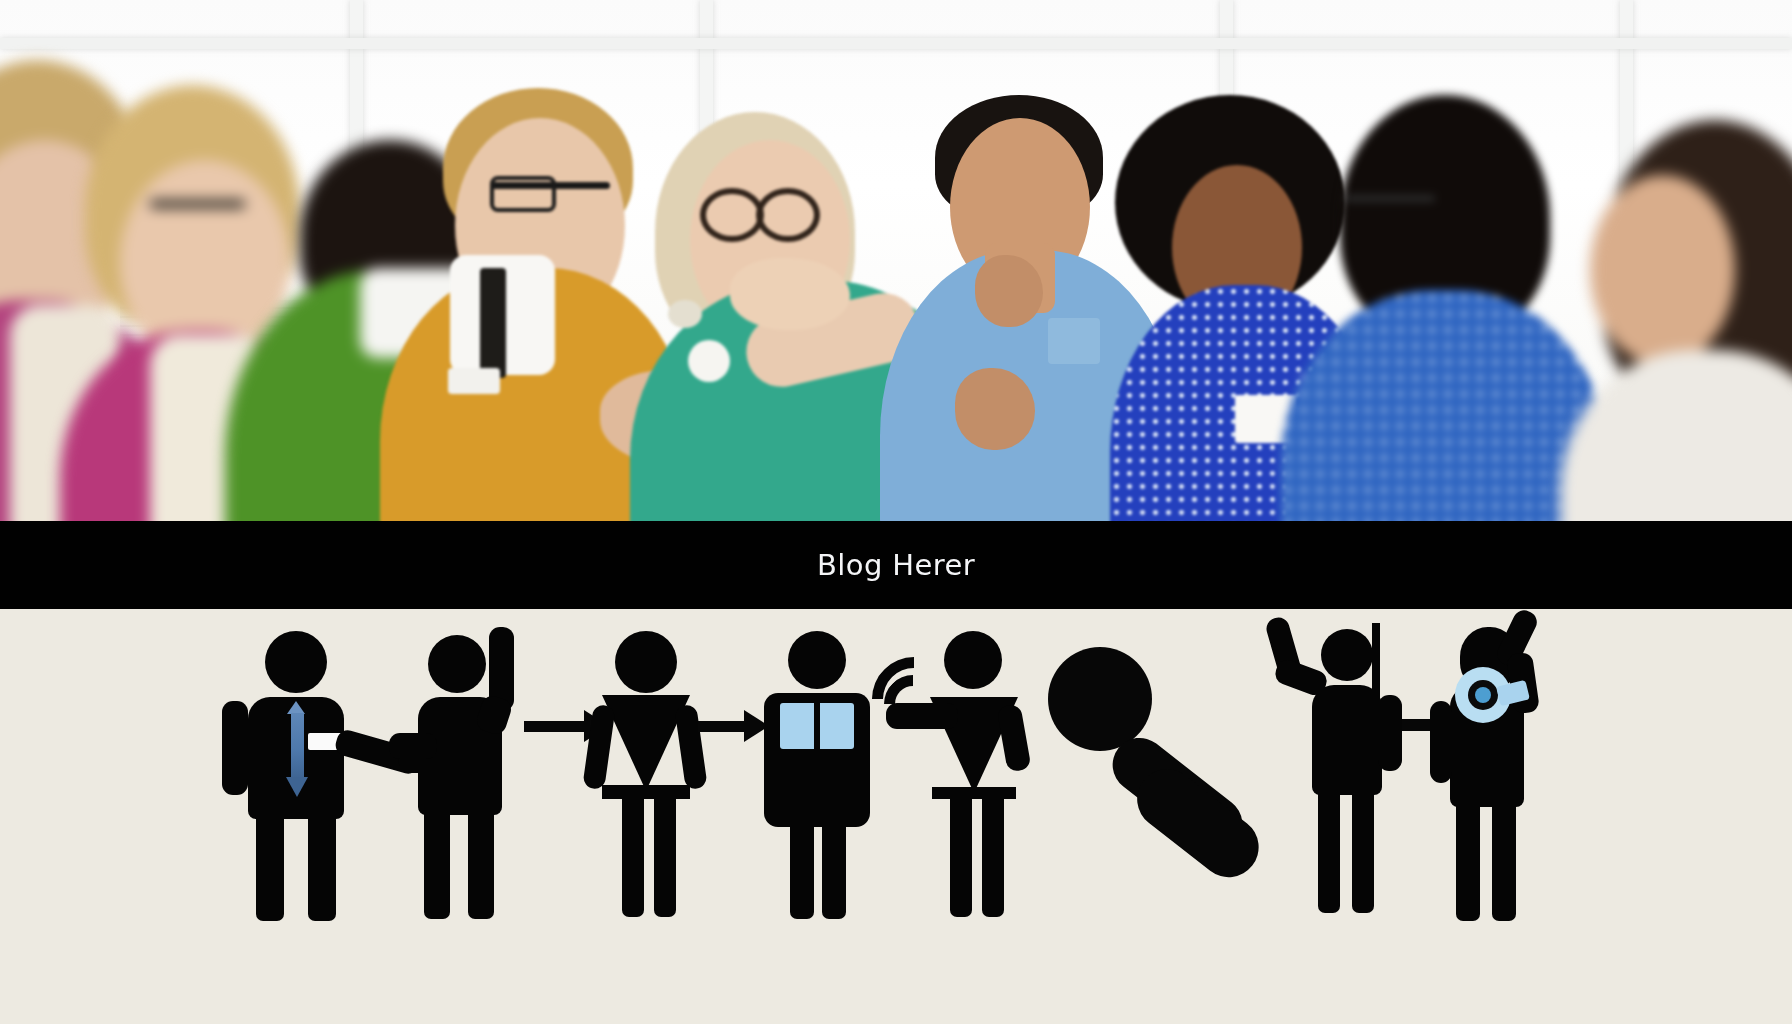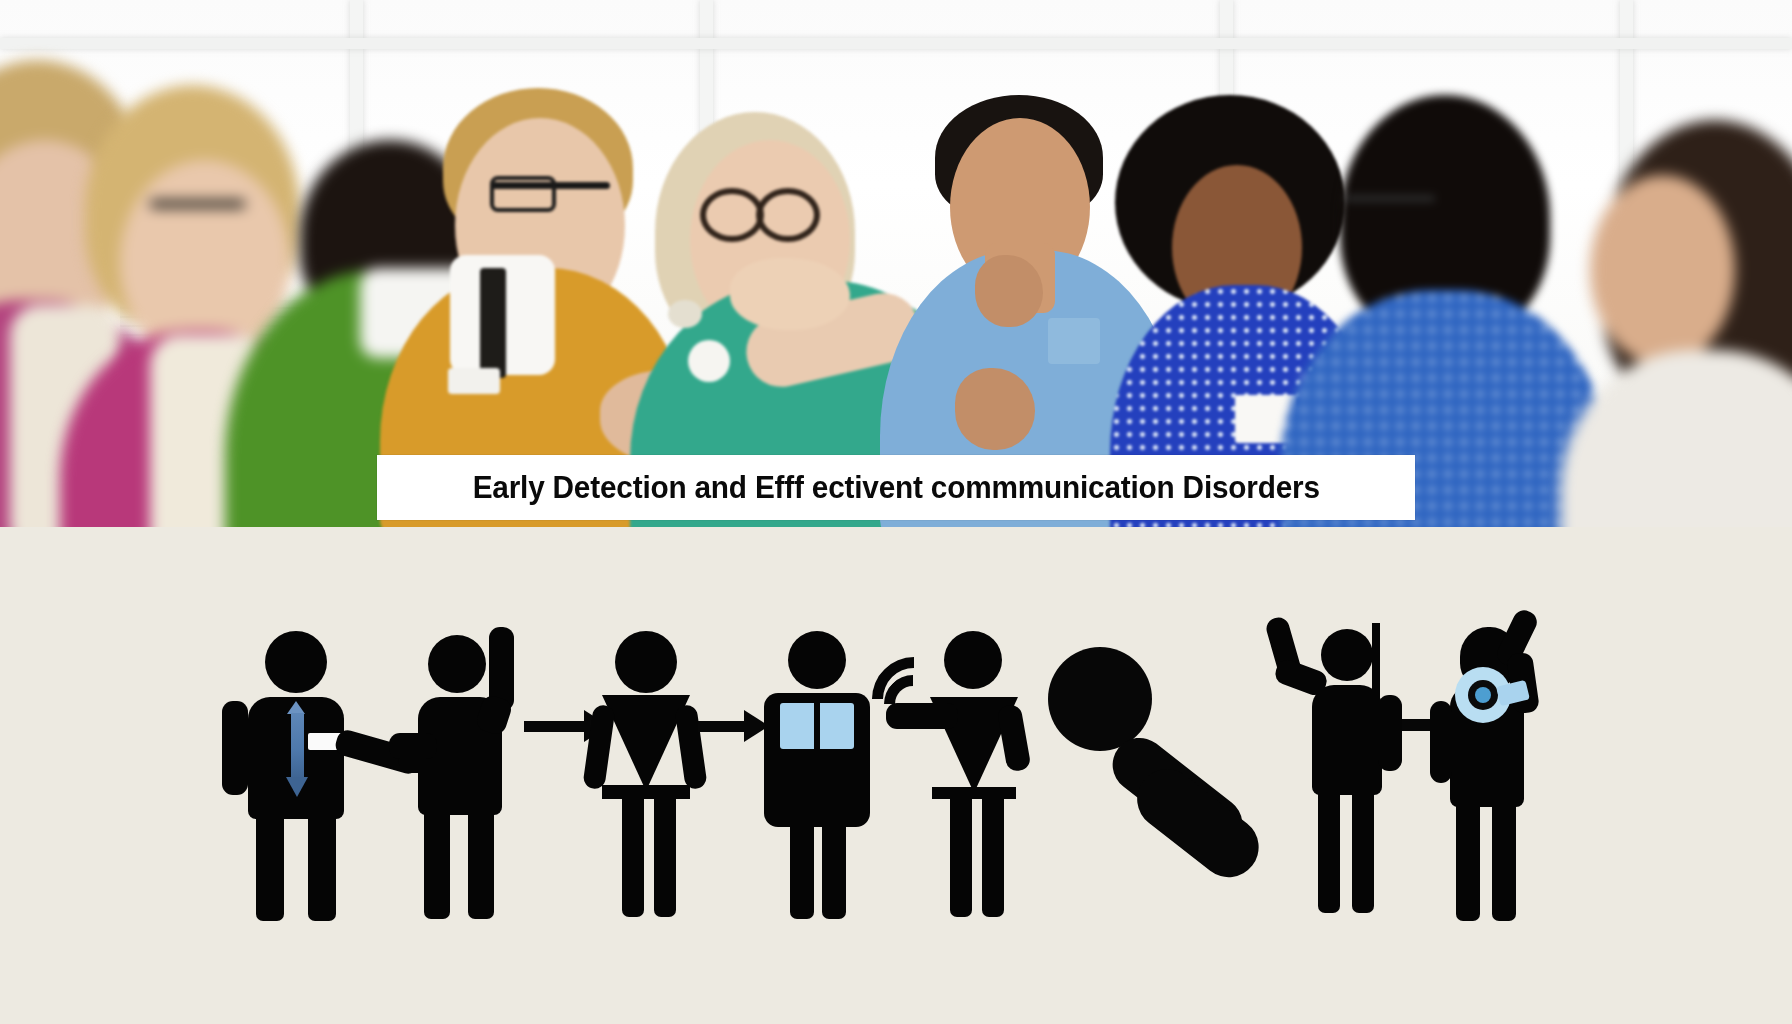--- a/index.html
+++ b/index.html
@@ -306,24 +306,24 @@
             background-size: 16px 16px;"></div>
     </div>
 
     <div class="person blurA">
       <div class="hair" style="left:1600px; top:120px; width:230px; height:300px; background:#2E2018;"></div>
       <div class="head" style="left:1590px; top:175px; width:145px; height:190px; background:#D9AD8B;"></div>
       <div class="body" style="left:1560px; top:350px; width:290px; height:230px; background:#EDEAE4;"></div>
     </div>
   </div>
 
-  <div class="title-banner">
-    <span class="title-text">Early Detection  and Efff ectivent commmunication Disorders</span>
+
+  <div class="black-bar">
+    <span class="blog-text">Blog Herer</span>
   </div>
-
 
   <div class="picto-panel">
     <div class="picto-row">
 
       <div class="pic">
         <div class="pk pk-head" style="left:265px; top:22px; width:62px; height:62px;"></div>
         <div class="pk pk-torso" style="left:248px; top:88px; width:96px; height:122px;"></div>
         <div class="pk pk-arm" style="left:222px; top:92px; width:26px; height:94px;"></div>
         <div class="pk pk-leg" style="left:256px; top:206px; width:28px; height:106px;"></div>
         <div class="pk pk-leg" style="left:308px; top:206px; width:28px; height:106px;"></div>

